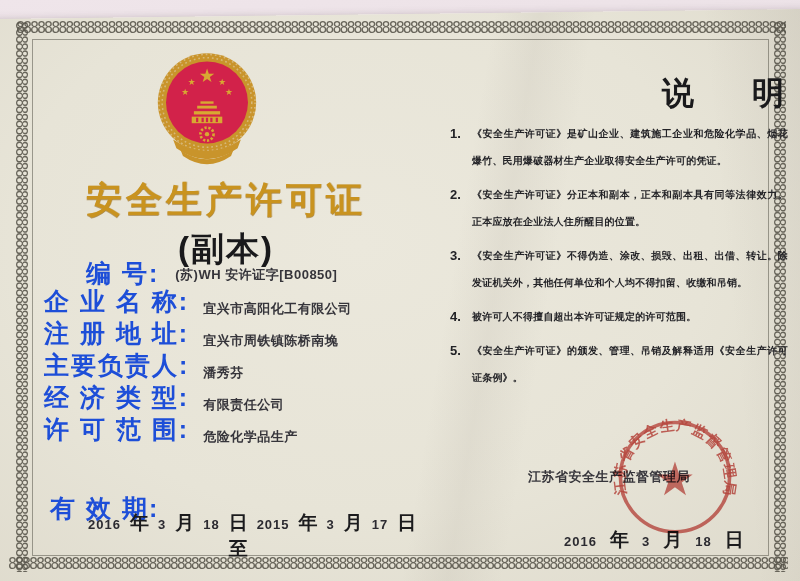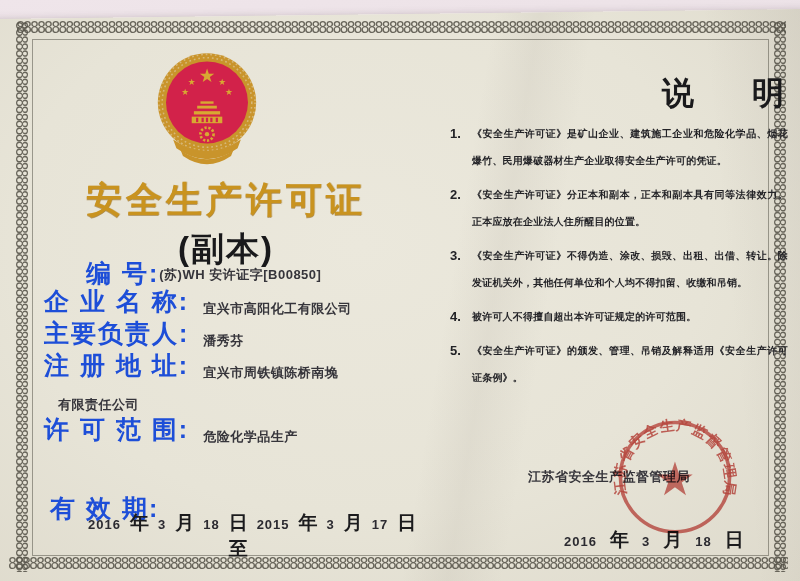--- a/index.html
+++ b/index.html
@@ -34,21 +34,21 @@
               font-size:36px;font-weight:900;letter-spacing:4px;color:#c9931f;
               text-shadow:0 1px 0 rgba(140,95,15,.55),1px 0 0 rgba(170,120,25,.35);
               font-family:"Liberation Sans",sans-serif;}
   .cert-sub{position:absolute;left:30px;top:227px;width:392px;text-align:center;
             font-size:33px;font-weight:800;color:#19191b;letter-spacing:2px;}
 
   
   .serial-row{position:absolute;left:86px;top:257px;display:flex;align-items:baseline;}
   .lbl{font-size:25px;font-weight:800;color:#1d4ed8;letter-spacing:2px;white-space:nowrap;}
   .typed{font-size:13px;font-weight:600;color:#36353b;letter-spacing:.5px;white-space:nowrap;}
-  .serial-row .typed{position:relative;top:-3px;}
+  .serial-row .typed{margin-left:16px;position:relative;top:-3px;}
 
   
   .fields{position:absolute;left:44px;top:295px;width:380px;}
   .field-row{display:flex;align-items:flex-end;margin-bottom:9px;height:23px;}
   .field-row .lbl{display:inline-block;min-width:126px;}
   .field-row .typed{margin-left:14px;}
 
   
   .validity-label{position:absolute;left:50px;top:492px;}
   .date-line{position:absolute;display:flex;align-items:baseline;text-align:center;}
@@ -124,28 +124,29 @@
       <span class="lbl">编  号:</span>
       <span class="typed">(苏)WH 安许证字[B00850]</span>
     </div>
 
     <div class="fields" id="fields">
         <div class="field-row">
           <span class="lbl">企 业 名 称:</span>
           <span class="typed">宜兴市高阳化工有限公司</span>
         </div>
         <div class="field-row">
+          <span class="lbl">注 册 地 址:</span>
+          <span class="typed">宜兴市周铁镇陈桥南堍</span>
+        </div>
+        <div class="field-row">
           <span class="lbl">主要负责人:</span>
           <span class="typed">潘秀芬</span>
         </div>
         <div class="field-row">
-          <span class="lbl">注 册 地 址:</span>
-          <span class="typed">宜兴市周铁镇陈桥南堍</span>
-        </div>
-        <div class="field-row">
+          <span class="lbl">经 济 类 型:</span>
           <span class="typed">有限责任公司</span>
         </div>
         <div class="field-row">
           <span class="lbl">许 可 范 围:</span>
           <span class="typed">危险化学品生产</span>
         </div>
       </div>
 
     <div class="validity-label lbl">有 效 期:</div>
     <div class="date-line v-dates" id="vdates">

